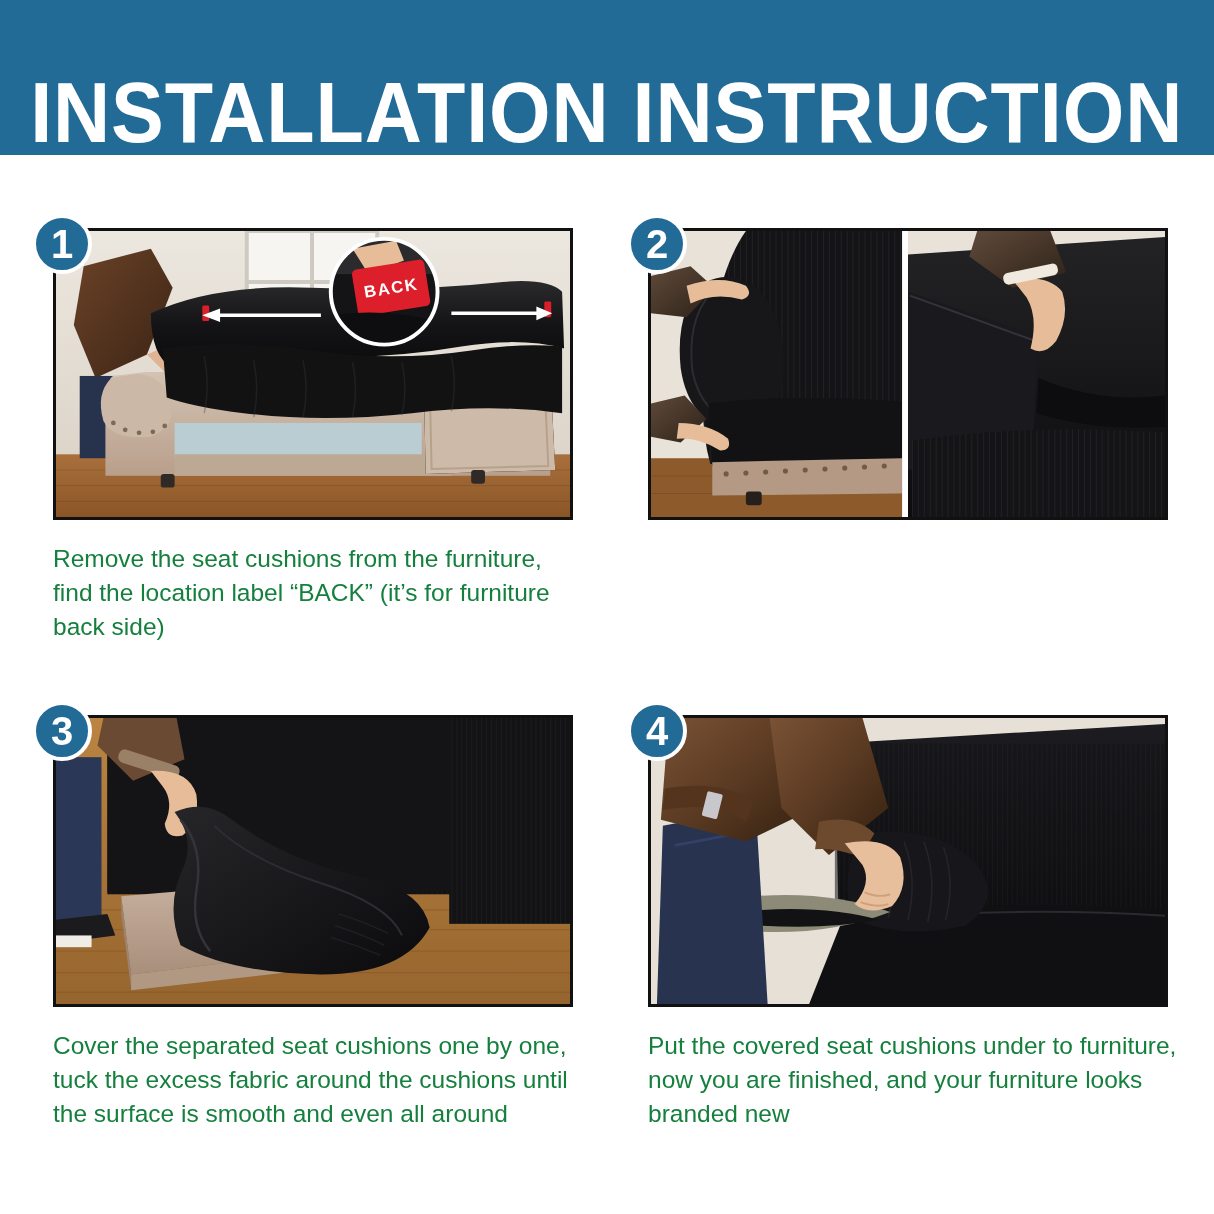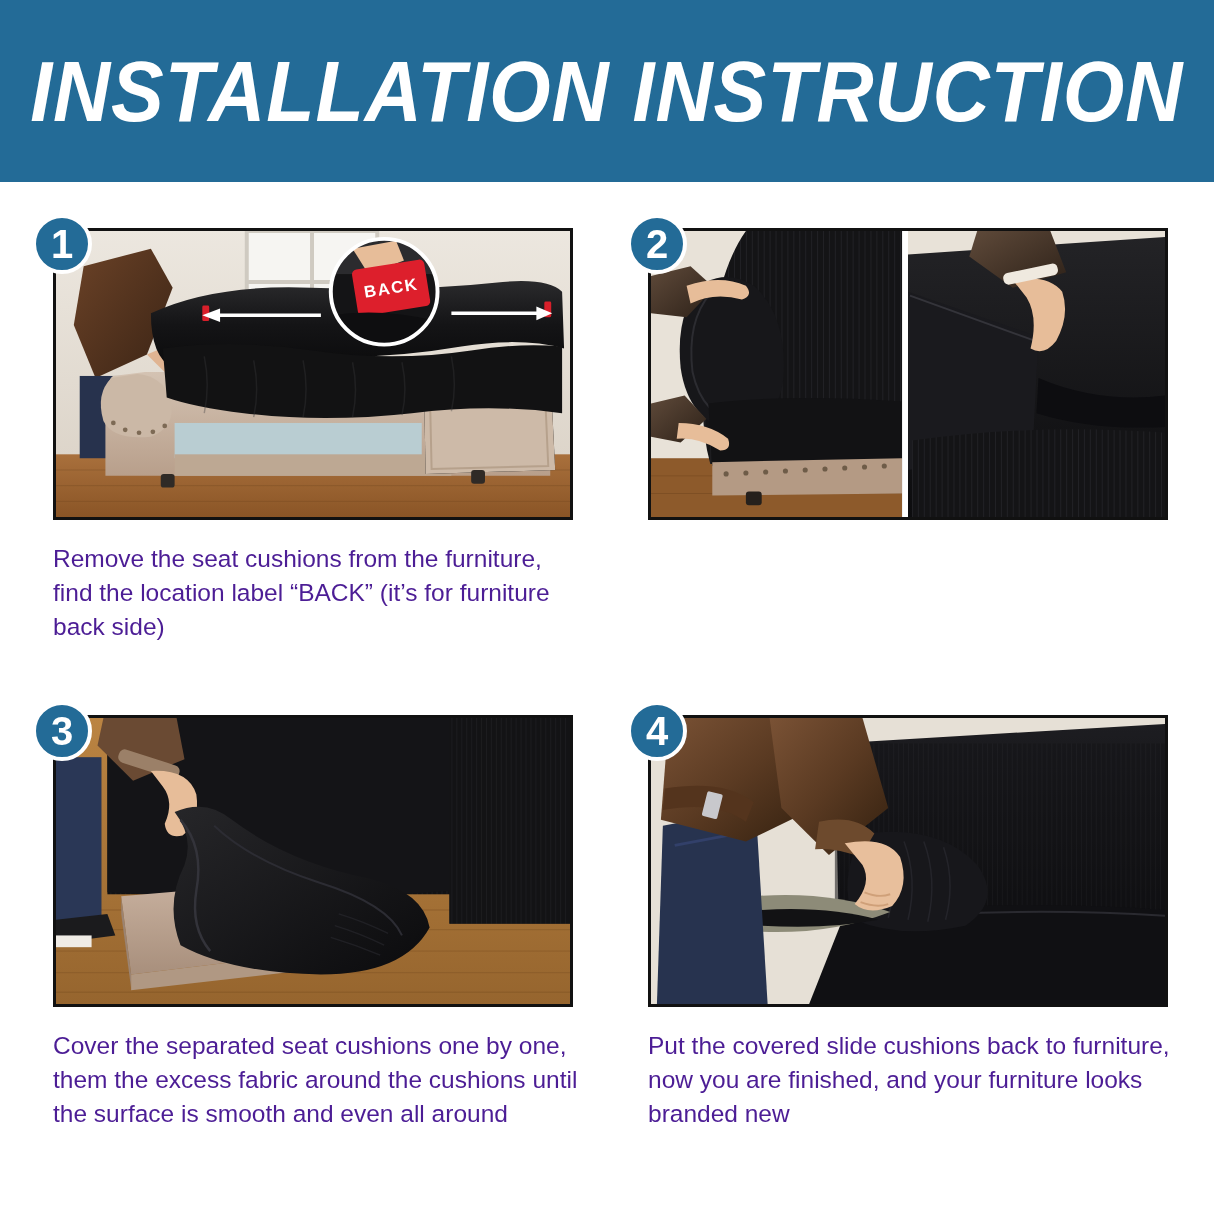--- a/index.html
+++ b/index.html
@@ -15,26 +15,25 @@
     overflow: hidden;
     position: relative;
   }
 
   
   .header-banner {
     position: absolute;
     left: 0;
     top: 0;
     width: 1214px;
-    height: 182px;
+    height: 155px;
     background: #236b97;
     display: flex;
-    align-items: center;
+    align-items: flex-end;
     justify-content: center;
-    font-style: italic;
   }
   .header-title {
     color: #ffffff;
     font-family: "Liberation Sans Narrow", "Liberation Sans", sans-serif;
     font-weight: bold;
     font-size: 86px;
     letter-spacing: 1px;
     line-height: 1;
     transform: scaleX(0.92);
     transform-origin: center;
@@ -95,21 +94,21 @@
     line-height: 52px;
     text-align: center;
     z-index: 5;
     font-family: "Liberation Sans", sans-serif;
   }
 
   
   .caption {
     margin: 22px 0 0 21px;
     width: 525px;
-    color: #4c1d95;
+    color: #15803d;
     font-size: 24.5px;
     line-height: 34px;
     font-family: "Liberation Sans", sans-serif;
   }
   .step-col-right .caption { width: 545px; }
 </style>
 </head>
 <body>
 
 <div class="header-banner">
@@ -364,21 +363,21 @@
           <path d="M160 110 Q198 146 266 168 Q336 190 350 222" fill="none" stroke="#2c2c33" stroke-width="2"></path>
           <g opacity="0.5" stroke="#2e2e35" stroke-width="1.4" fill="none">
             <path d="M286 200 Q312 208 336 220"></path>
               <path d="M282 212 Q308 220 332 232"></path>
             <path d="M278 224 Q304 232 328 242"></path>
           </g>
         </svg>
       </div>
       <div class="badge">3</div>
     </div>
-    <div class="caption">Cover the separated seat cushions one by one, them the excess fabric around the cushions until the surface is smooth and even all around</div>
+    <div class="caption">Cover the separated seat cushions one by one, tuck the excess fabric around the cushions until the surface is smooth and even all around</div>
   </div>
 
   <div class="step step-col-right step-row-bottom">
     <div class="photo-wrap">
       <div class="photo-frame">
         <svg class="photo-svg" viewBox="0 0 520 292" preserveAspectRatio="none">
           <defs>
             <linearGradient id="leather4" x1="0" y1="0" x2="1" y2="1">
               <stop offset="0" stop-color="#7a5235"></stop>
                 <stop offset="0.5" stop-color="#5a3a22"></stop>
@@ -426,16 +425,16 @@
 
           <path d="M196 128 Q238 120 252 142 Q262 172 244 192 Q220 202 206 190 Q224 168 214 150 Q204 138 196 128 Z" fill="#e8bf9c"></path>
           <g stroke="#cfa079" stroke-width="2" fill="none">
             <path d="M216 178 Q230 184 242 180"></path>
               <path d="M212 188 Q228 194 240 190"></path>
           </g>
         </svg>
       </div>
       <div class="badge">4</div>
     </div>
-    <div class="caption">Put the covered slide cushions back to furniture, now you are finished, and your furniture looks branded new</div>
+    <div class="caption">Put the covered seat cushions under to furniture, now you are finished, and your furniture looks branded new</div>
   </div>
 
 </div>
 
 </body></html>

